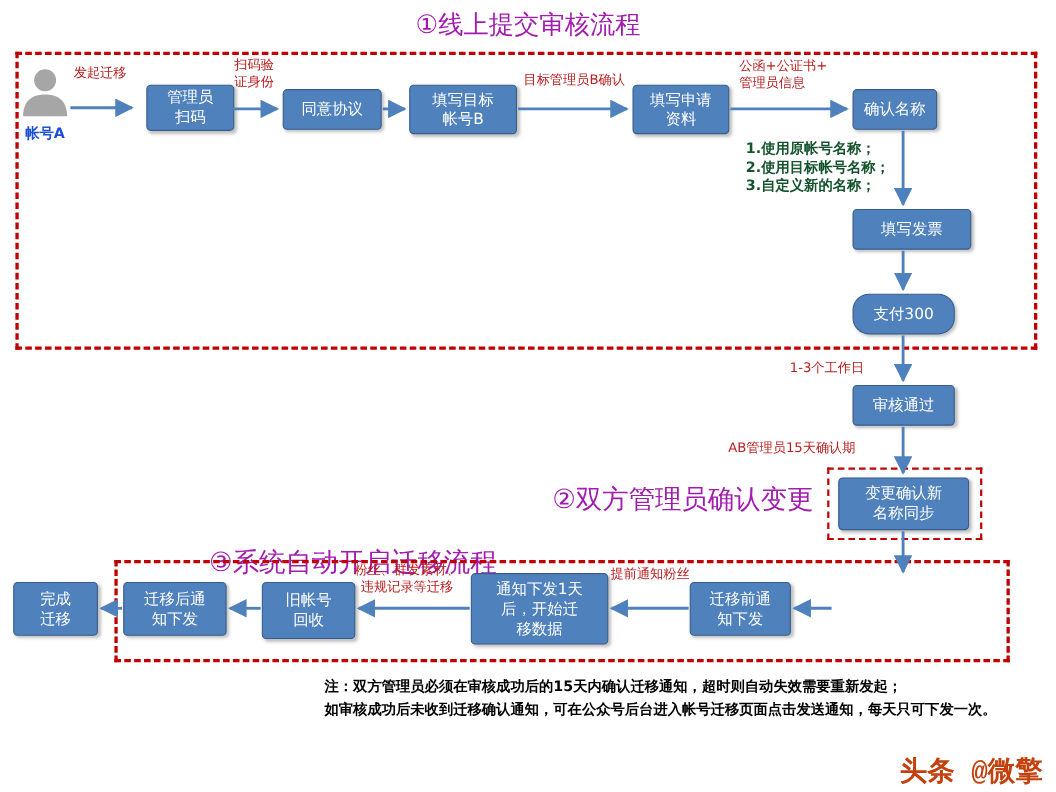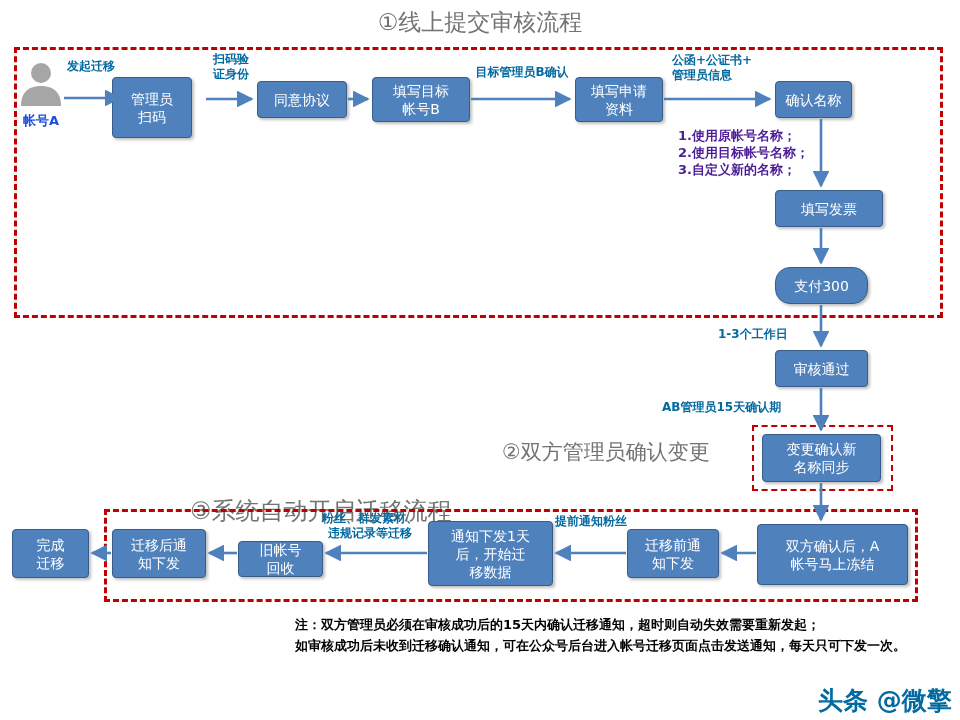--- a/index.html
+++ b/index.html
@@ -1,53 +1,54 @@
 <!DOCTYPE html>
 <html><head>
 <meta charset="utf-8">
 <style>
   html,body{margin:0;padding:0;background:#ffffff;}
   .canvas{
     position:relative;width:960px;height:720px;background:#ffffff;
     font-family:"DejaVu Sans",sans-serif;overflow:hidden;
   }
-  .title{position:absolute;color:#737373;white-space:nowrap;}
+  .title{position:absolute;color:#a21caf;white-space:nowrap;}
   .t1{top:7px;left:0;width:100%;text-align:center;font-size:23px;}
-  .t2{top:438px;left:502px;font-size:21px;}
+  .t2{top:438px;left:502px;font-size:24px;}
   .t3{top:495px;left:190px;font-size:24px;}
   .dashed-box{position:absolute;border:3px dashed #c00000;box-sizing:border-box;}
   .box1{left:14px;top:47px;width:929px;height:271px;}
   .box2{left:752px;top:425px;width:141px;height:66px;border-width:2.5px;}
   .box3{left:104px;top:509px;width:814px;height:93px;}
   .node{
     position:absolute;background:#4f81bd;border:1.5px solid #385d8a;border-radius:4px;
     color:#ffffff;font-size:14px;line-height:18px;display:flex;align-items:center;justify-content:center;
     text-align:center;white-space:pre-line;box-sizing:border-box;
     box-shadow:2px 2px 3px rgba(0,0,0,0.25);z-index:2;
   }
   .edge-label{
-    position:absolute;font-size:12px;font-weight:bold;color:#0369a1;
+    position:absolute;font-size:12px;font-weight:normal;color:#b91c1c;
     line-height:15px;white-space:pre-line;text-align:center;z-index:2;
   }
   .left-align{text-align:left;}
   .right-align{text-align:left;}
   .actor{position:absolute;left:16px;top:62px;width:50px;text-align:center;z-index:2;}
   .actor-label{color:#1d4ed8;font-weight:bold;font-size:13px;margin-top:2px;}
   .options-text{
-    position:absolute;left:678px;top:127px;font-size:13px;font-weight:bold;color:#4c1d95;
+    position:absolute;left:678px;top:127px;font-size:13px;font-weight:bold;color:#14532d;
     line-height:17px;white-space:pre-line;text-align:left;z-index:2;
   }
   .arrows{position:absolute;left:0;top:0;z-index:3;pointer-events:none;}
   .note{
     position:absolute;left:295px;top:614px;width:645px;font-size:13px;font-weight:bold;
     color:#000000;line-height:21px;white-space:pre-line;
   }
   .watermark{
-    position:absolute;left:818px;top:684px;font-size:25px;font-weight:bold;color:#0369a1;
+    position:absolute;left:818px;top:684px;font-size:25px;font-weight:bold;color:#c2410c;
     white-space:nowrap;
+    font-family:Liberation Mono, monospace;
   }
 </style>
 </head>
 <body>
 
 <div class="canvas">
 
   <div class="title t1">①线上提交审核流程</div>
   <div class="title t2">②双方管理员确认变更</div>
   <div class="title t3">③系统自动开启迁移流程</div>
@@ -57,43 +58,41 @@
   <div class="dashed-box box3"></div>
 
   <div class="actor">
     <svg width="46" height="44" viewBox="0 0 46 44">
       <circle cx="23" cy="11" r="10" fill="#a6a6a6"></circle>
       <path d="M3,44 C3,28 13,24 23,24 C33,24 43,28 43,44 Z" fill="#a6a6a6"></path>
     </svg>
     <div class="actor-label">帐号A</div>
   </div>
 
-  <div class="node" style="left:112px;top:77px;width:80px;height:61px;">管理员
+  <div class="node" style="left:133px;top:77px;width:80px;height:42px;">管理员
 扫码</div>
   <div class="node" style="left:257px;top:81px;width:90px;height:37px;">同意协议</div>
   <div class="node" style="left:575px;top:77px;width:88px;height:45px;">填写申请
 资料</div>
   <div class="node" style="left:372px;top:77px;width:98px;height:45px;">填写目标
 帐号B</div>
   <div class="node" style="left:775px;top:81px;width:77px;height:37px;">确认名称</div>
   <div class="node" style="left:775px;top:190px;width:108px;height:37px;">填写发票</div>
   <div class="node" style="left:775px;top:267px;width:93px;height:37px;border-radius:15px;">支付300</div>
 
   <div class="node" style="left:775px;top:350px;width:93px;height:37px;">审核通过</div>
   <div class="node" style="left:762px;top:434px;width:119px;height:48px;">变更确认新
 名称同步</div>
 
-  <div class="node" style="left:757px;top:524px;width:151px;height:61px;">双方确认后，A
-帐号马上冻结</div>
   <div class="node" style="left:627px;top:529px;width:92px;height:49px;text-align:center;">迁移前通
 知下发</div>
   <div class="node" style="left:428px;top:521px;width:125px;height:65px;">通知下发1天
 后，开始迁
 移数据</div>
-  <div class="node" style="left:238px;top:529px;width:85px;height:36px;margin-top:12px;">旧帐号
+  <div class="node" style="left:238px;top:529px;width:85px;height:52px;">旧帐号
 回收</div>
   <div class="node" style="left:112px;top:529px;width:94px;height:49px;">迁移后通
 知下发</div>
   <div class="node" style="left:12px;top:529px;width:77px;height:49px;">完成
 迁移</div>
 
   <div class="edge-label" style="left:62px;top:59px;width:58px;">发起迁移</div>
   <div class="edge-label" style="left:204px;top:52px;width:54px;">扫码验
 证身份</div>
   <div class="edge-label" style="left:470px;top:65px;width:104px;">目标管理员B确认</div>

